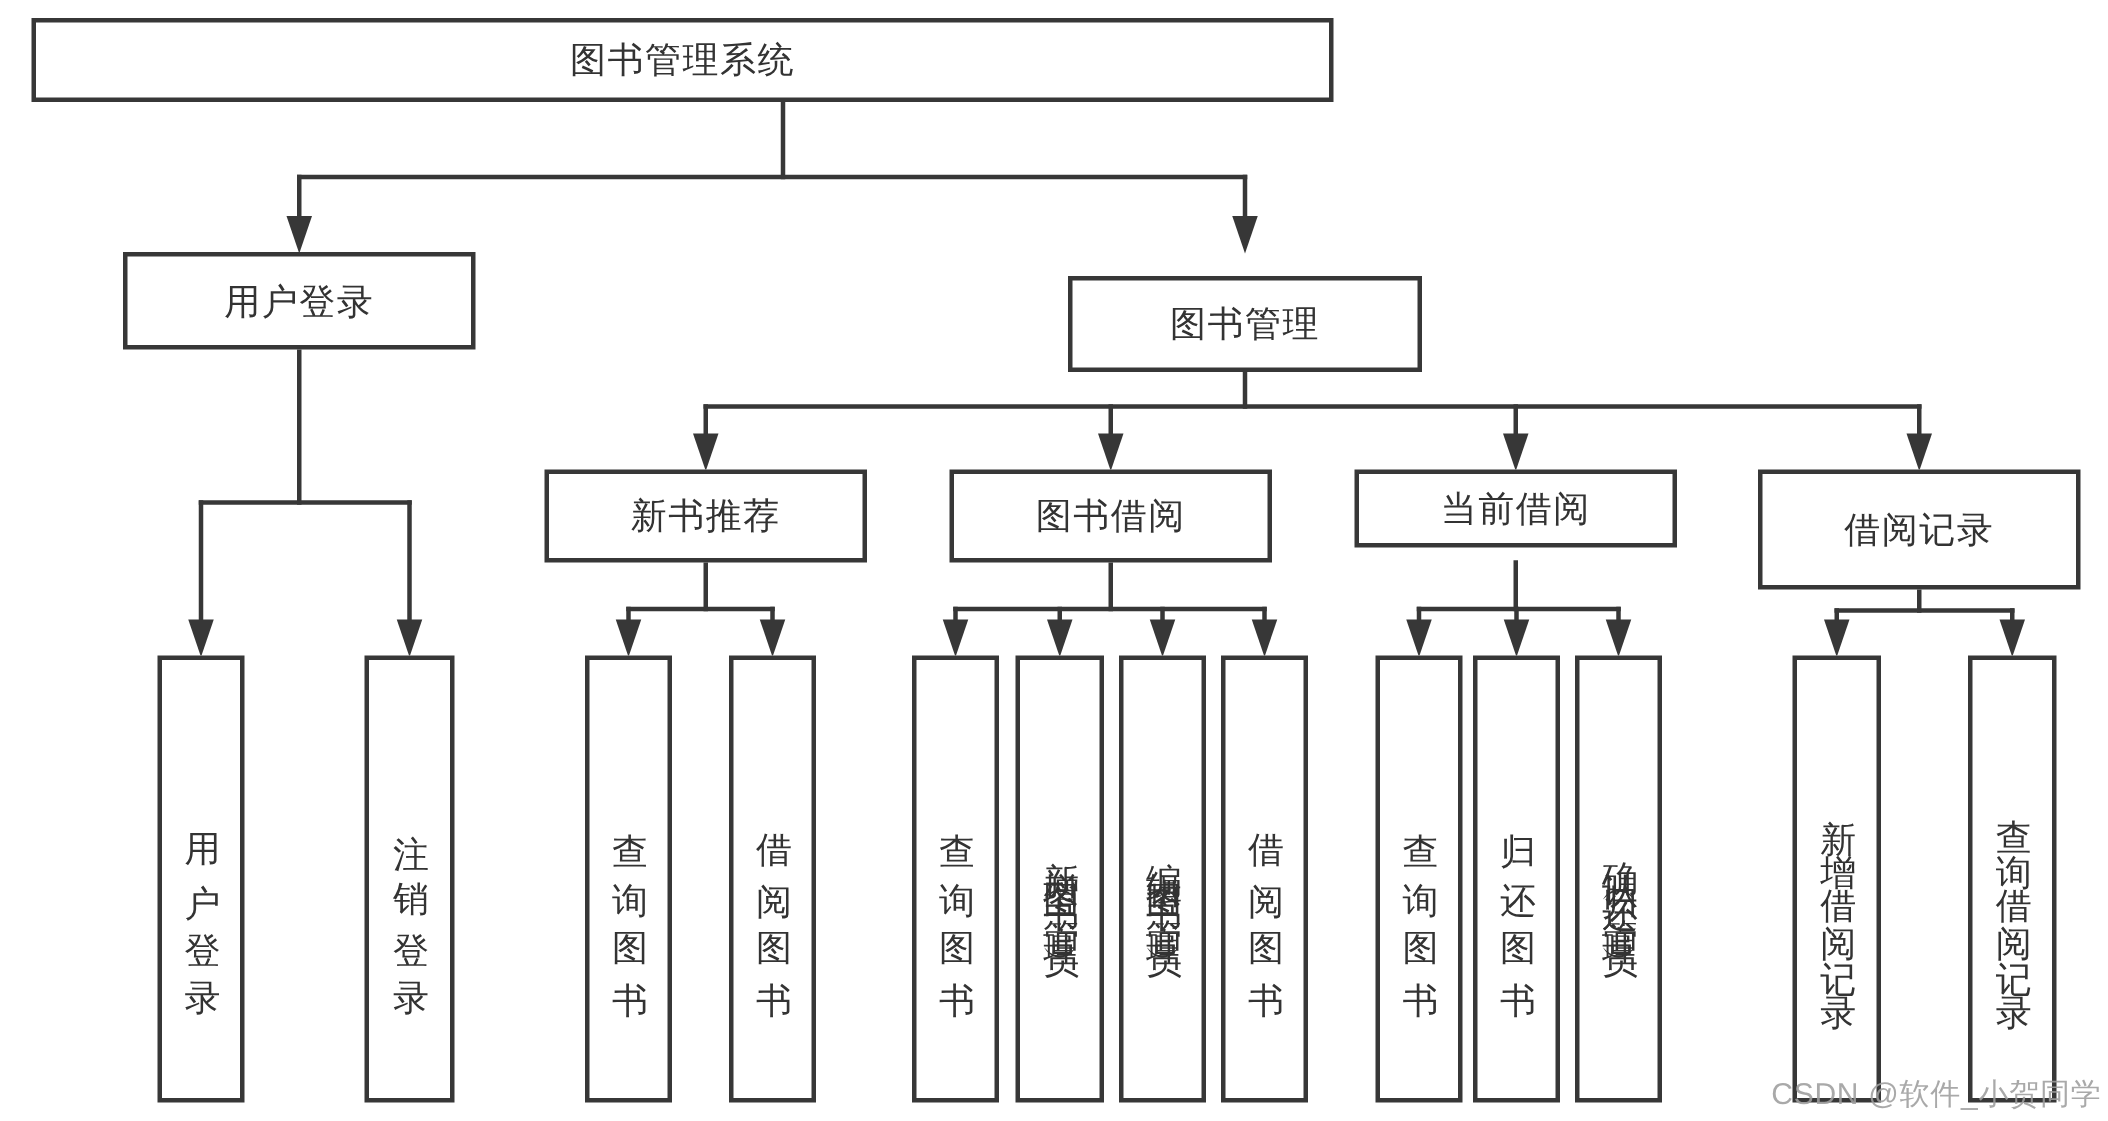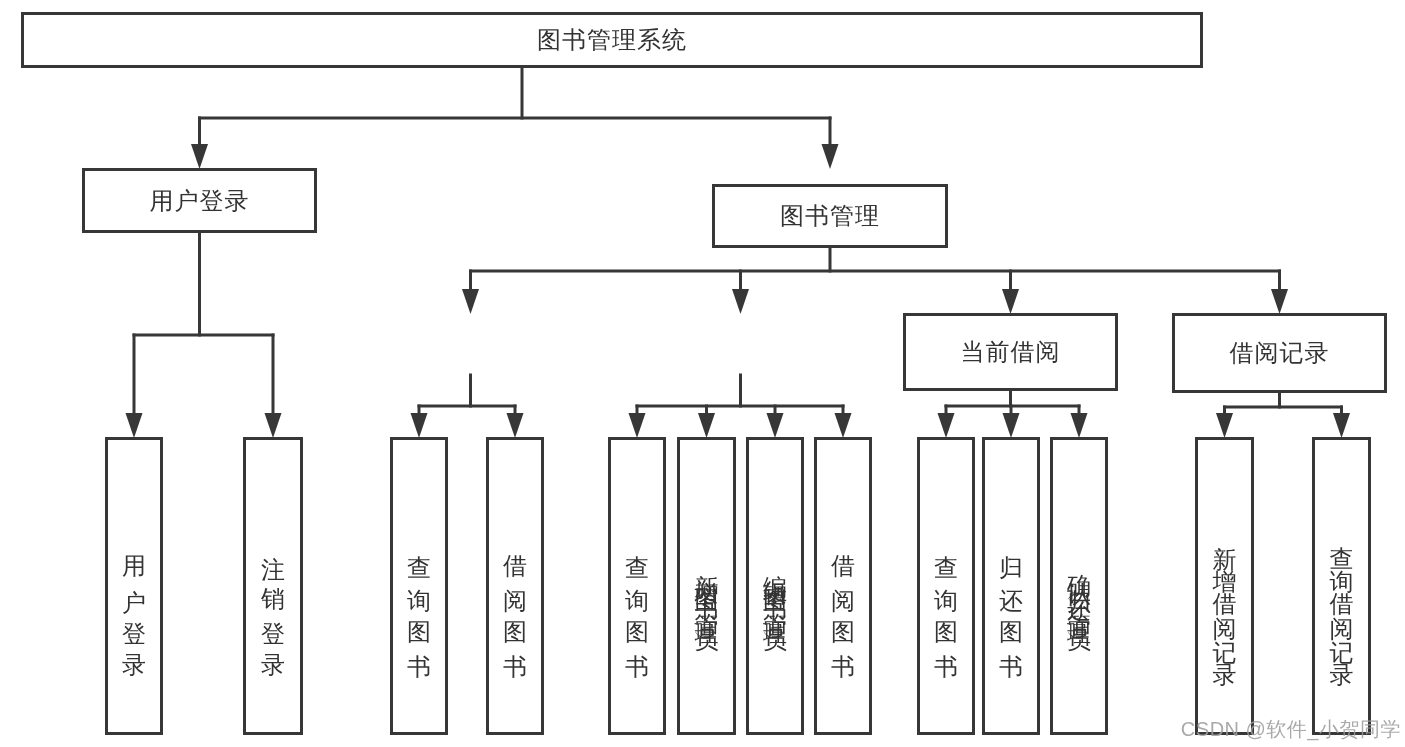--- a/index.html
+++ b/index.html
@@ -107,24 +107,26 @@
       <line x1="1079" y1="406" x2="1079" y2="420" stroke="#373737" stroke-width="3" stroke-linecap="square"></line>
       <polygon points="1079,438 1070.5,413 1087.5,413" fill="#373737"></polygon>
       <line x1="1279.5" y1="375" x2="1279.5" y2="407" stroke="#373737" stroke-width="3" stroke-linecap="square"></line>
       <line x1="1224.5" y1="407" x2="1341.5" y2="407" stroke="#373737" stroke-width="3" stroke-linecap="square"></line>
       <line x1="1224.5" y1="407" x2="1224.5" y2="420" stroke="#373737" stroke-width="3" stroke-linecap="square"></line>
       <polygon points="1224.5,438 1216,413 1233,413" fill="#373737"></polygon>
       <line x1="1341.5" y1="407" x2="1341.5" y2="420" stroke="#373737" stroke-width="3" stroke-linecap="square"></line>
       <polygon points="1341.5,438 1333,413 1350,413" fill="#373737"></polygon>
     </svg>
 
-  <div class="box hbox" style="left: 21px; top: 12px; width: 1182px; height: 56px; text-align: right;">图书管理系统</div>
+  <div class="box hbox" style="left: 21px; top: 12px; width: 868px; height: 56px; text-align: right;">图书管理系统</div>
   <div class="box hbox" style="left: 82px; top: 168px; width: 235px; height: 65px;">用户登录</div>
   <div class="box hbox" style="left: 712px; top: 184px; width: 236px; height: 64px;">图书管理</div>
-  <div class="box hbox" style="left: 903px; top: 313px; width: 215px; height: 78px;">当前借阅</div>
+  <div class="box hbox" style="left: 363px; top: 313px; width: 215px; height: 62px;">新书推荐</div>
+  <div class="box hbox" style="left: 633px; top: 313px; width: 215px; height: 62px;">图书借阅</div>
+  <div class="box hbox" style="left: 903px; top: 313px; width: 215px; height: 52px;">当前借阅</div>
   <div class="box hbox" style="left: 1172px; top: 313px; width: 215px; height: 80px;">借阅记录</div>
 
   <div class="box vbox" style="left: 105px; top: 437px; width: 58px; height: 298px;">
       <span class="vtext" style="letter-spacing: 33px; transform: translateY(16.5px);">用户登录</span>
     </div>
   <div class="box vbox" style="left: 243px; top: 437px; width: 60px; height: 298px;">
       <span class="vtext" style="letter-spacing: 33px; transform: translateY(16.5px);">注销登录</span>
     </div>
   <div class="box vbox" style="left: 390px; top: 437px; width: 58px; height: 298px;">
       <span class="vtext" style="letter-spacing: 33px; transform: translateY(16.5px);">查询图书</span>

